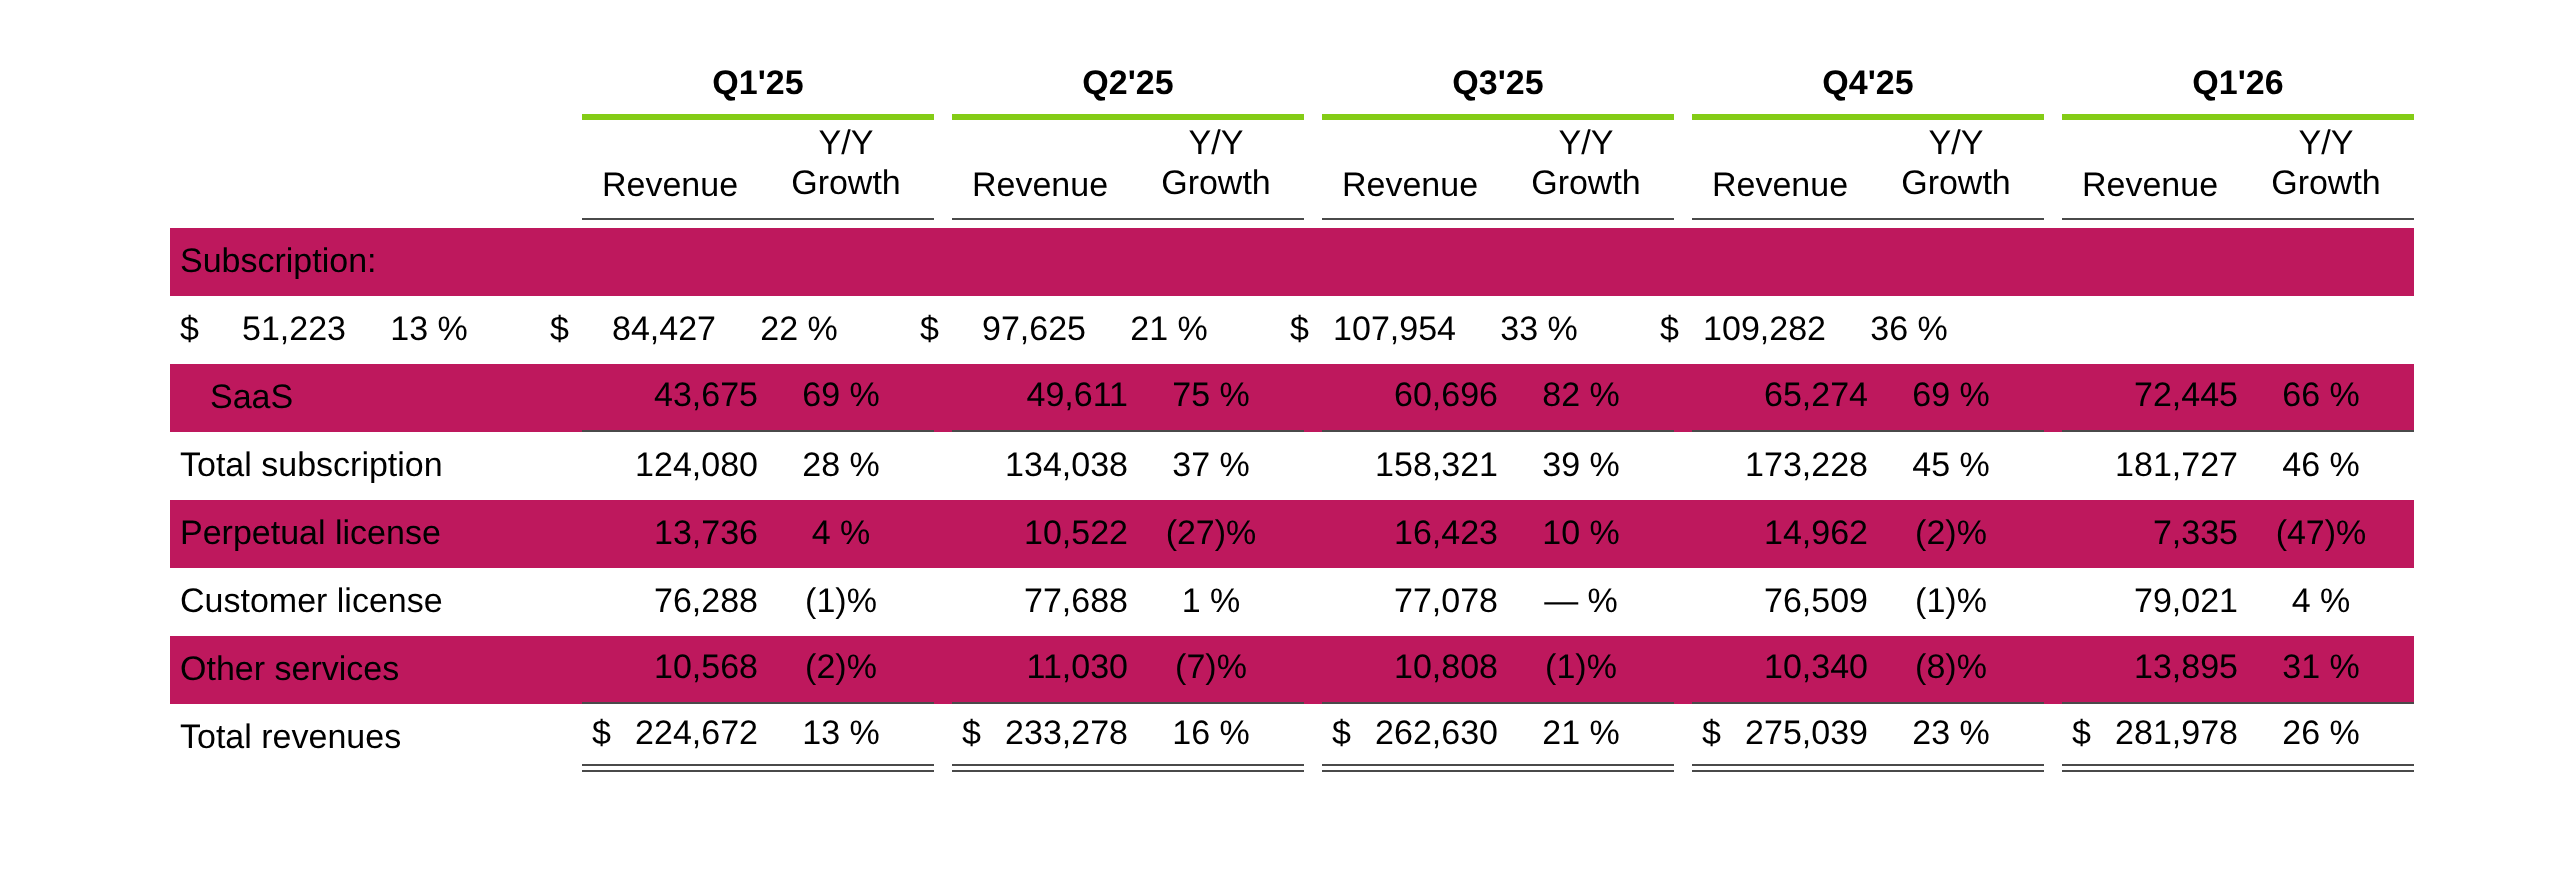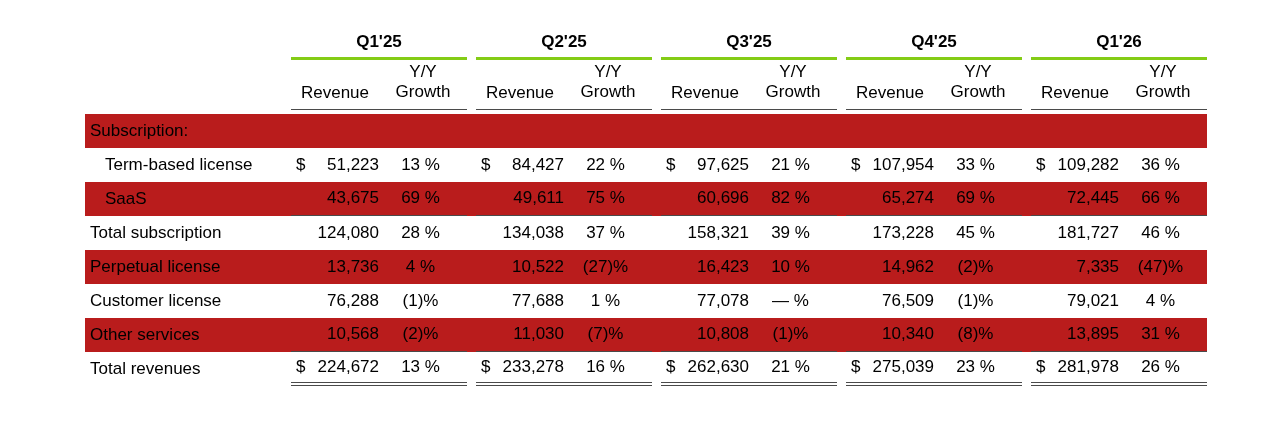--- a/index.html
+++ b/index.html
@@ -39,21 +39,21 @@
     padding-bottom: 6px;
     border-bottom: 1px solid #4a4a4a;
     box-sizing: border-box;
   }
   .hg:last-child { margin-right: 0; }
   .hrev { flex: 0 0 88px; text-align: center; }
   .hgro { flex: 0 0 88px; text-align: center; line-height: 1.2; }
   .hline { display: block; }
   .tbody { margin-top: 4px; }
   .row { display: flex; align-items: center; height: 34px; }
-  .row.shaded { background: #b91c1c; }
+  .row.shaded { background: #be185d; }
   .rlabel {
     flex: 0 0 206px;
     padding-left: 5px;
     box-sizing: border-box;
     white-space: nowrap;
   }
   .rlabel.indent { padding-left: 20px; }
   .grp {
     flex: 0 0 176px;
     margin-right: 9px;
@@ -128,21 +128,20 @@
           <span class="hline">Y/Y</span>
           <span class="hline">Growth</span>
         </div>
       </div>
     </div>
   <div class="tbody">
       <div class="row shaded">
         <div class="rlabel">Subscription:</div>
       </div>
       <div class="row">
-        <div class="rlabel indent">Term-based license</div>
         <div class="grp">
           <div class="cell-rev"><span class="dollar">$</span><span class="num">51,223</span></div>
           <div class="cell-gro">13 %</div>
         </div>
         <div class="grp">
           <div class="cell-rev"><span class="dollar">$</span><span class="num">84,427</span></div>
           <div class="cell-gro">22 %</div>
         </div>
         <div class="grp">
           <div class="cell-rev"><span class="dollar">$</span><span class="num">97,625</span></div>

